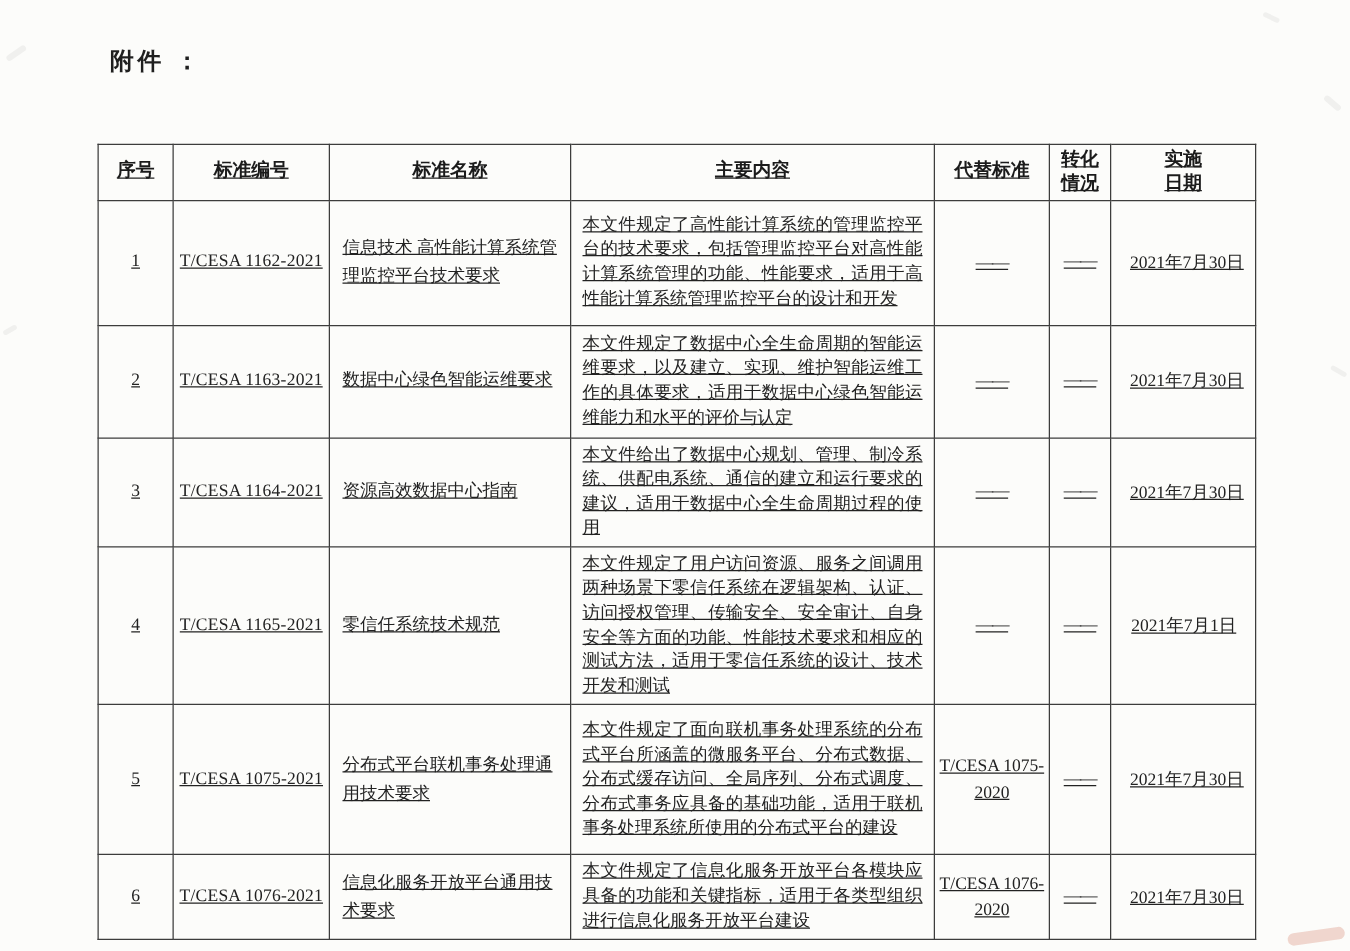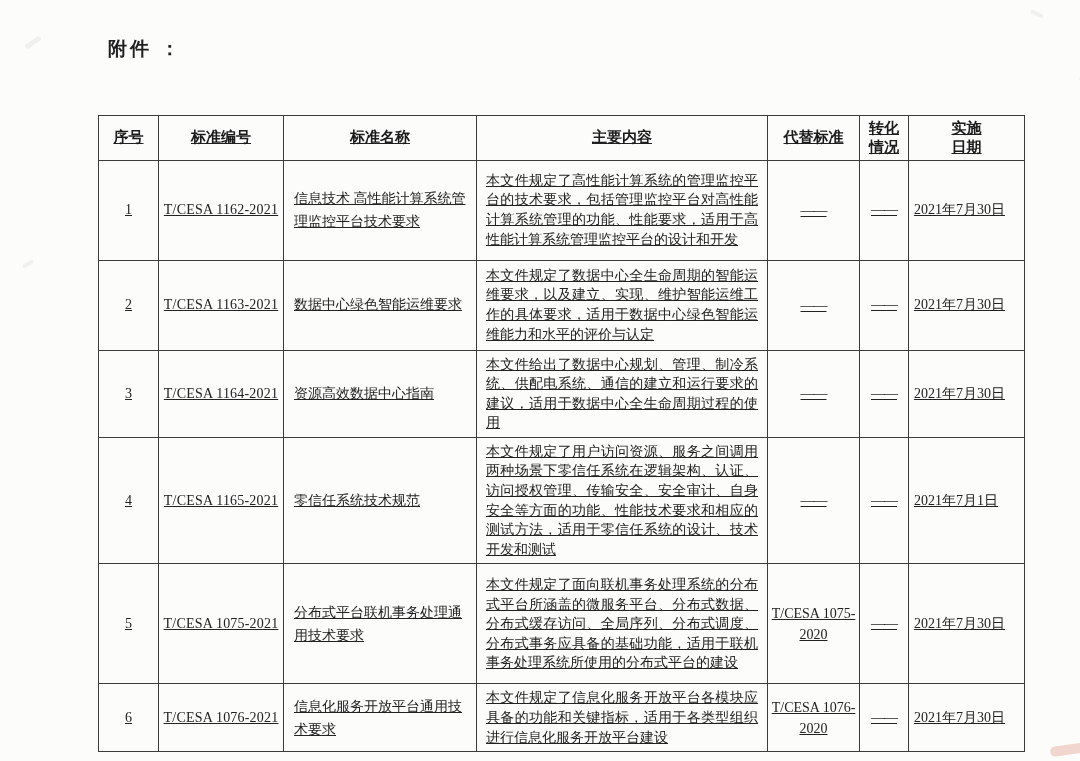--- a/index.html
+++ b/index.html
@@ -2,21 +2,21 @@
 <html><head>
 <meta charset="utf-8">
 <style>
   html,body{margin:0;padding:0;}
   body{
     width:1080px;height:761px;position:relative;overflow:hidden;
     background:#fcfcfa;
     font-family:"Liberation Serif","DejaVu Serif",serif;
     color:#222;
   }
-  .page{position:absolute;inset:0;margin-left:20px;}
+  .page{position:absolute;inset:0;}
   .attachment{
     position:absolute;left:88px;top:36px;
     font-family:"Liberation Sans","DejaVu Sans",sans-serif;
     font-weight:700;font-size:19px;color:#1f1f1f;letter-spacing:3px;
   }
   .doc-title{
     position:absolute;top:85px;left:0;width:100%;text-align:center;
     font-family:"Liberation Sans","DejaVu Sans",sans-serif;
     font-weight:700;font-size:17.5px;color:#1b1b1b;letter-spacing:1px;
   }
@@ -41,21 +41,21 @@
   .standards tbody tr:nth-child(4){height:117px;}
   .standards tbody tr:nth-child(5){height:120px;}
   .standards tbody tr:nth-child(6){height:63px;}
   .standards td{font-size:14px;vertical-align:middle;color:#222;}
   .c-no{text-align:center;}
   .c-code{text-align:center;font-size:13.5px;white-space:nowrap;letter-spacing:.2px;padding:2px 4px;}
   .c-name{text-align:left;padding:5px 10px;line-height:1.65;}
   .c-content{text-align:justify;text-justify:inter-ideograph;padding:4px 9px;line-height:1.4;}
   .c-replaced{text-align:center;font-size:13.5px;line-height:1.5;padding:2px 1px;}
   .c-transform{text-align:center;letter-spacing:-1px;}
-  .c-date{text-align:left;font-size:13.5px;white-space:nowrap;padding:2px 5px;}
+  .c-date{text-align:right;font-size:13.5px;white-space:nowrap;padding:2px 15px;}
   .dashed{letter-spacing:-1px;}
   
   .artifact{position:absolute;background:#9a9a9a;opacity:.12;border-radius:3px;}
   .a1{left:4px;top:40px;width:18px;height:5px;transform:rotate(-35deg);}
   .a2{left:1058px;top:80px;width:16px;height:5px;transform:rotate(40deg);}
   .a3{left:1064px;top:295px;width:14px;height:4px;transform:rotate(30deg);}
   .a4{left:2px;top:262px;width:12px;height:4px;transform:rotate(-30deg);}
   .a5{left:1010px;top:12px;width:14px;height:4px;transform:rotate(25deg);}
   .a6{left:1030px;top:744px;width:46px;height:10px;background:#d98f7a;opacity:.35;border-radius:5px;transform:rotate(-8deg);}
 </style>

